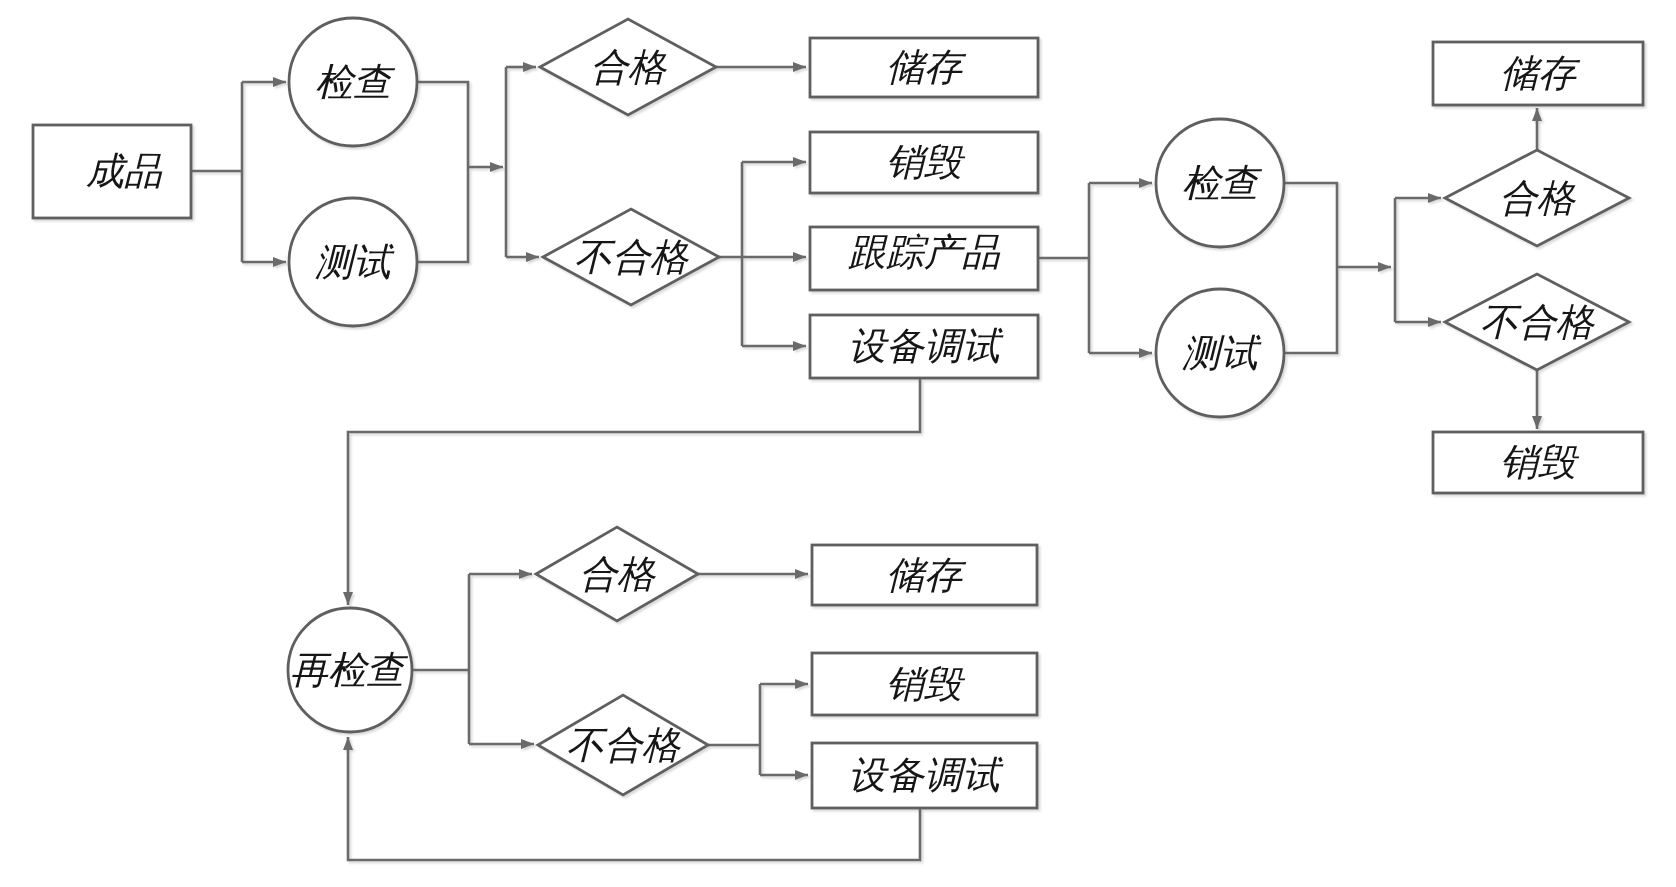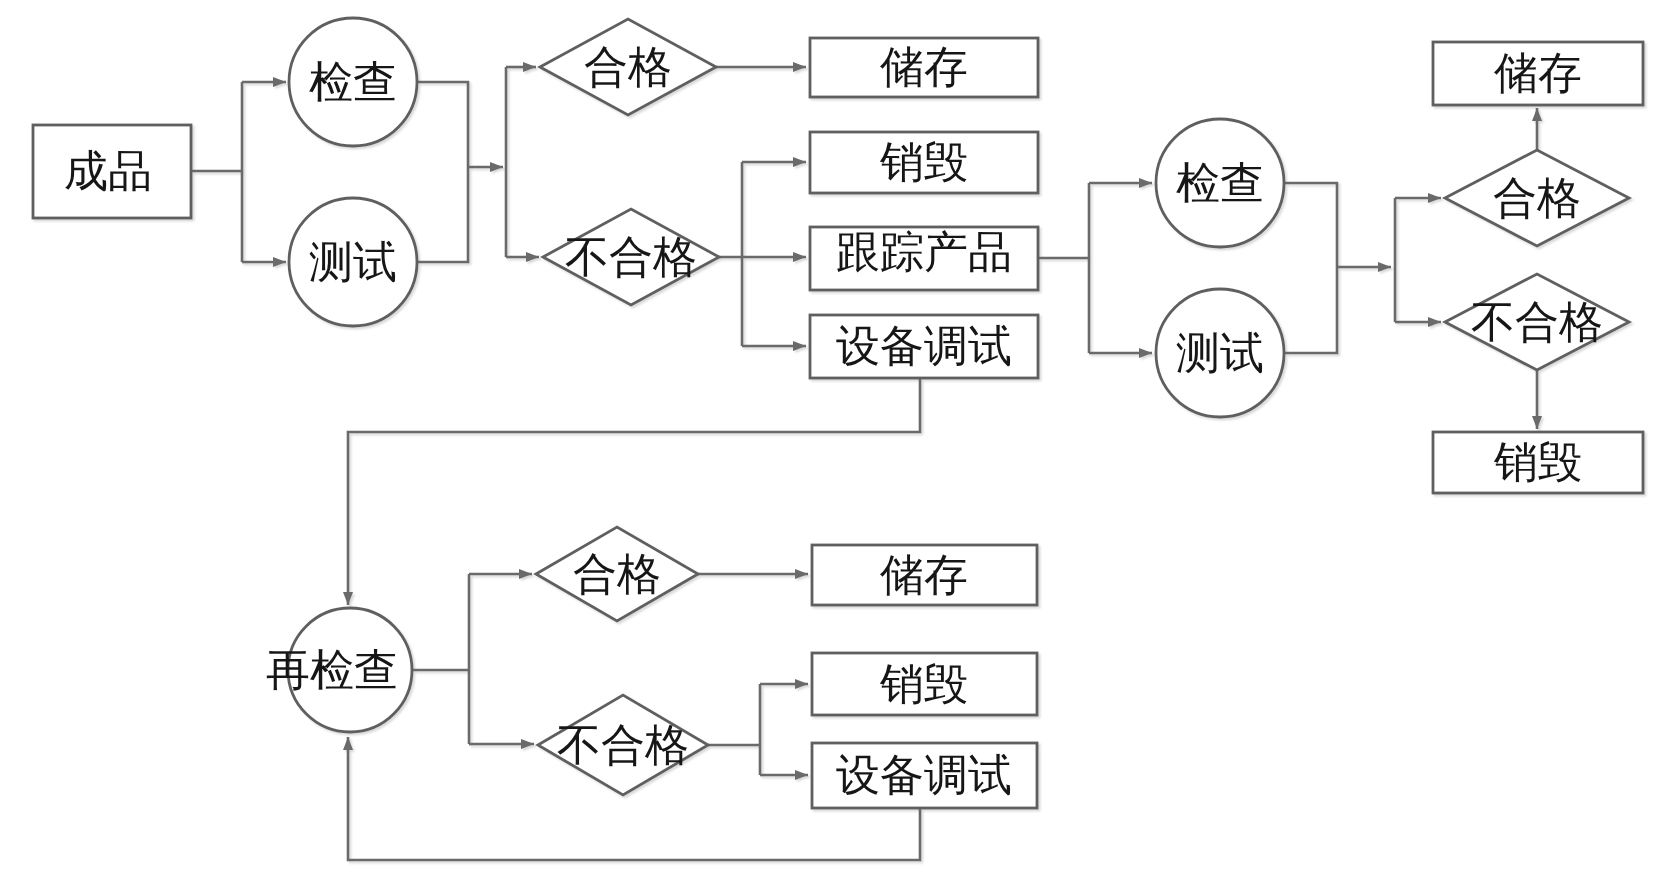--- a/index.html
+++ b/index.html
@@ -18,22 +18,22 @@
     overflow:hidden;
   }
   .canvas svg{position:absolute;left:0;top:0;
     filter:drop-shadow(2px 2px 1px rgba(0,0,0,0.15));}
   .connectors path{fill:none;stroke:var(--line);stroke-width:2.6;}
   .shapes rect,.shapes circle,.shapes polygon{
     fill:var(--shape-fill);stroke:var(--shape-border);stroke-width:2.8;}
   .arrowhead{fill:var(--line);stroke:none;}
   .lbl{
     position:absolute;transform:translate(-50%,-50%);
-    font-size:44px;line-height:1;color:var(--text);
-    white-space:nowrap;letter-spacing:0px;
+    font-size:38px;line-height:1;color:var(--text);
+    white-space:nowrap;letter-spacing:0px;font-style:italic;
   }
 </style>
 </head>
 <body>
 
 <div class="canvas">
 
   <svg width="1676" height="887" viewBox="0 0 1676 887">
     <defs>
       <marker id="arr" markerUnits="userSpaceOnUse" markerWidth="16" markerHeight="12" refX="13" refY="5" orient="auto">
@@ -106,35 +106,35 @@
       <rect x="1433" y="432" width="210" height="61"></rect>
       <circle cx="350" cy="670" r="62"></circle>
       <polygon points="536,574 617,527 698,574 617,621"></polygon>
       <rect x="812" y="545" width="225" height="60"></rect>
       <polygon points="538,745 623,695 708,745 623,795"></polygon>
       <rect x="812" y="653" width="225" height="62"></rect>
       <rect x="812" y="743" width="225" height="65"></rect>
     </g>
   </svg>
 
-  <div class="lbl" style="left:108px;top:171px">成品</div>
+  <div class="lbl" style="left:124px;top:171px">成品</div>
   <div class="lbl" style="left:353px;top:82px">检查</div>
   <div class="lbl" style="left:353px;top:262px">测试</div>
   <div class="lbl" style="left:628px;top:67px">合格</div>
   <div class="lbl" style="left:924px;top:67px">储存</div>
   <div class="lbl" style="left:631px;top:257px">不合格</div>
   <div class="lbl" style="left:924px;top:162px">销毁</div>
   <div class="lbl" style="left:924px;top:252px">跟踪产品</div>
   <div class="lbl" style="left:924px;top:346px">设备调试</div>
   <div class="lbl" style="left:1220px;top:183px">检查</div>
   <div class="lbl" style="left:1220px;top:353px">测试</div>
   <div class="lbl" style="left:1537px;top:198px">合格</div>
   <div class="lbl" style="left:1538px;top:73px">储存</div>
   <div class="lbl" style="left:1537px;top:322px">不合格</div>
   <div class="lbl" style="left:1538px;top:462px">销毁</div>
-  <div class="lbl" style="left:332px;top:670px">再检查</div>
+  <div class="lbl" style="left:347px;top:670px">再检查</div>
   <div class="lbl" style="left:617px;top:574px">合格</div>
   <div class="lbl" style="left:924px;top:575px">储存</div>
   <div class="lbl" style="left:623px;top:745px">不合格</div>
   <div class="lbl" style="left:924px;top:684px">销毁</div>
   <div class="lbl" style="left:924px;top:775px">设备调试</div>
 
 </div>
 
 </body></html>

